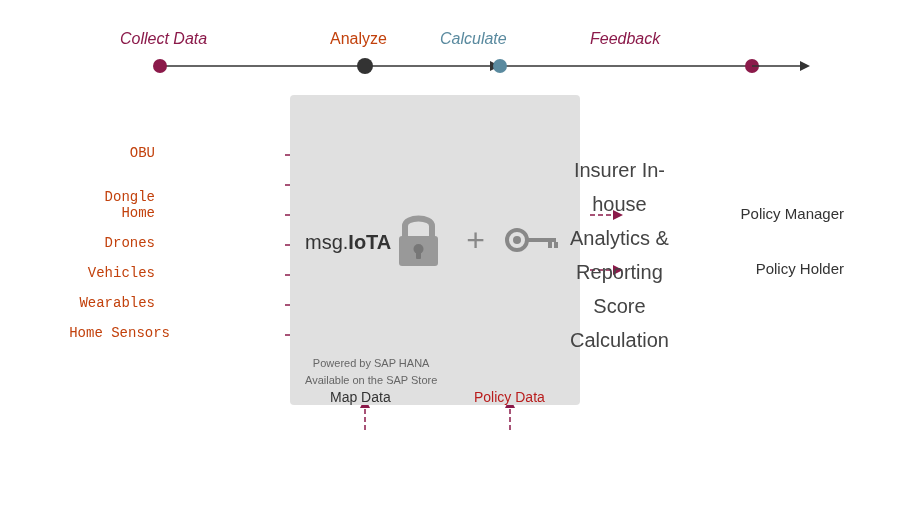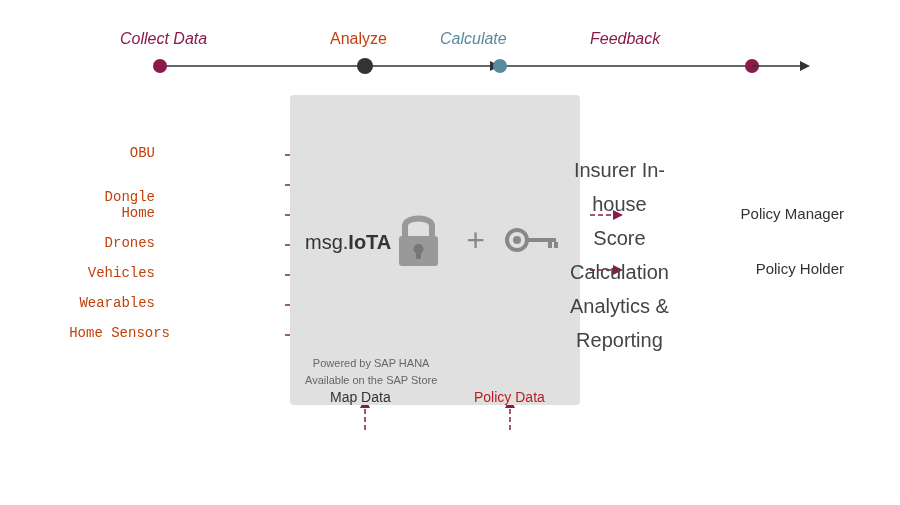--- a/index.html
+++ b/index.html
@@ -257,22 +257,22 @@
         <circle cx="12" cy="15" r="10" fill="none" stroke="#888" stroke-width="4"></circle>
         <circle cx="12" cy="15" r="4" fill="#888"></circle>
         <rect x="21" y="13" width="30" height="4" fill="#888"></rect>
         <rect x="43" y="17" width="4" height="6" fill="#888"></rect>
         <rect x="49" y="17" width="4" height="6" fill="#888"></rect>
       </svg>
     </div>
 
     <div class="central-text">
       <div>Insurer In-house</div>
+      <div>Analytics &amp; Reporting</div>
       <div>Score Calculation</div>
-      <div>Analytics &amp; Reporting</div>
     </div>
 
     <div class="powered-text">
       <div>Powered by SAP HANA</div>
       <div>Available on the SAP Store</div>
     </div>
   </div>
 
   <div style="position:absolute; bottom:30px; left:330px; text-align:center; font-size:14px; color:#333;">
     <span>Map Data</span>

